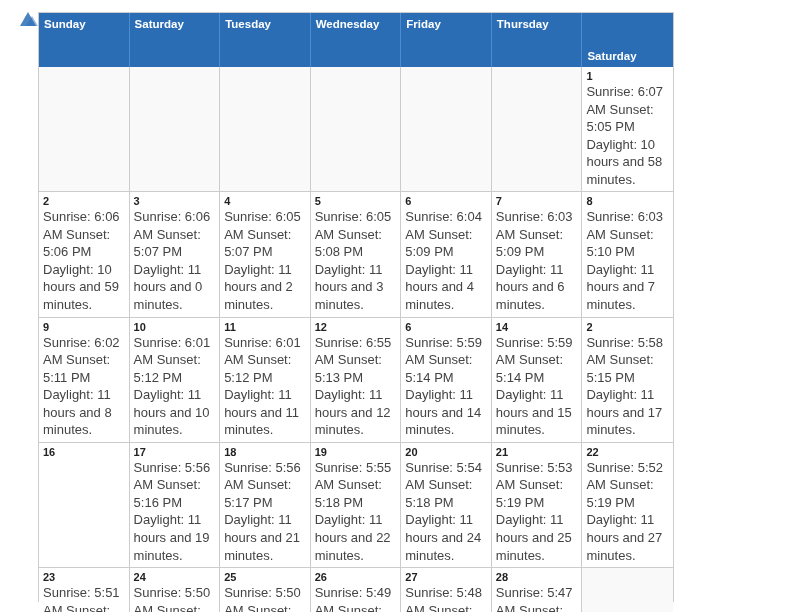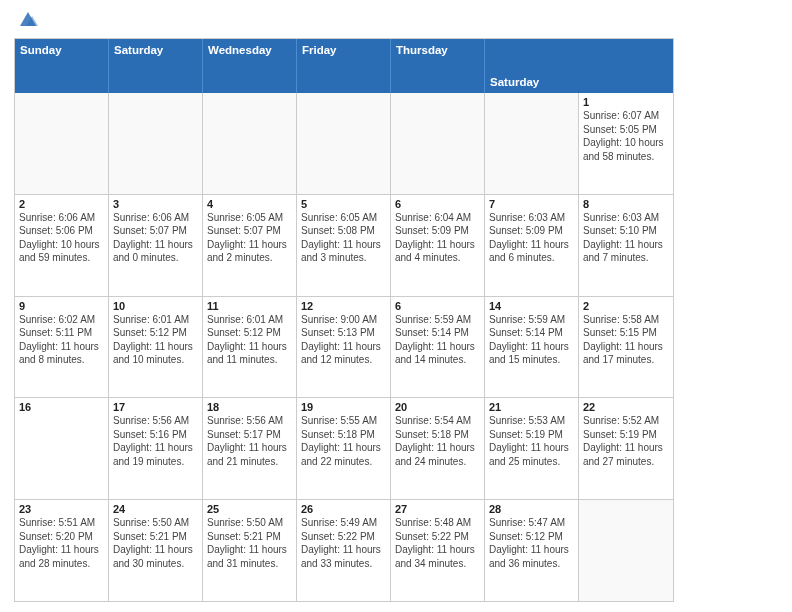--- a/index.html
+++ b/index.html
@@ -8,21 +8,21 @@
       background: #fff;
       width: 792px;
       height: 612px;
       overflow: hidden;
     }
     .page {
       width: 688px;
       height: 612px;
       padding: 12px 14px 10px 14px;
       display: flex;
-      flex-direction: column;
+      flex-direction: row;
     }
     .header {
       display: flex;
       justify-content: space-between;
       align-items: flex-start;
       margin-bottom: 8px;
     }
     .logo {
       display: flex;
       align-items: center;
@@ -107,21 +107,21 @@
     }
     .cal-cell:last-child { border-right: none; }
     .cal-cell.empty { background: #f9f9f9; }
     .day-num {
       font-size: 11px;
       font-weight: bold;
       color: #222;
       margin-bottom: 1px;
     }
     .day-info {
-      font-size: 10px;
+      font-size: 13px;
       color: #444;
       line-height: 1.35;
     }
   </style>
 </head>
 <body>
 
 <div class="page">
   <div class="header">
     <div class="logo">
@@ -137,20 +137,21 @@
     <div class="title-block">
       <div class="title-month"></div>
       <div class="title-location"></div>
     </div>
   </div>
 
   <div class="calendar">
     <div class="cal-header">
     <div class="cal-header-cell">Sunday</div>
         <div class="cal-header-cell">Saturday</div>
+        <div class="cal-header-cell">Tuesday</div>
         <div class="cal-header-cell">Wednesday</div>
         <div class="cal-header-cell">Friday</div>
         <div class="cal-header-cell">Thursday</div>
         <div class="cal-header-cell">Saturday</div>
       </div>
     <div class="cal-body">
     <div class="cal-row">
           <div class="cal-cell empty"></div>
           <div class="cal-cell empty"></div>
           <div class="cal-cell empty"></div>
@@ -233,21 +234,21 @@
           </div>
           <div class="cal-cell">
             <div class="day-num">11</div>
             <div class="day-info">Sunrise: 6:01 AM
 Sunset: 5:12 PM
 Daylight: 11 hours
 and 11 minutes.</div>
           </div>
           <div class="cal-cell">
             <div class="day-num">12</div>
-            <div class="day-info">Sunrise: 9:00 AM
+            <div class="day-info">Sunrise: 6:55 AM
 Sunset: 5:13 PM
 Daylight: 11 hours
 and 12 minutes.</div>
           </div>
           <div class="cal-cell">
             <div class="day-num">6</div>
             <div class="day-info">Sunrise: 5:59 AM
 Sunset: 5:14 PM
 Daylight: 11 hours
 and 14 minutes.</div>

